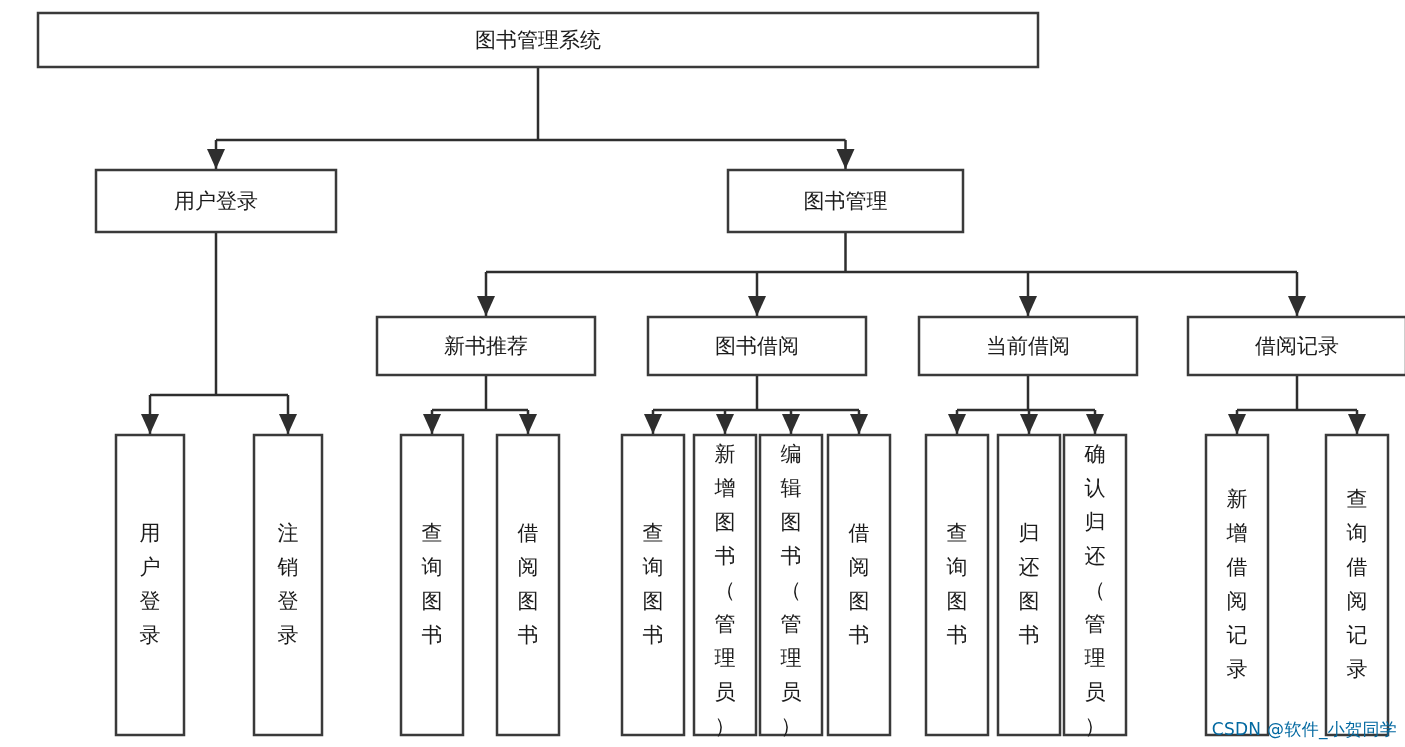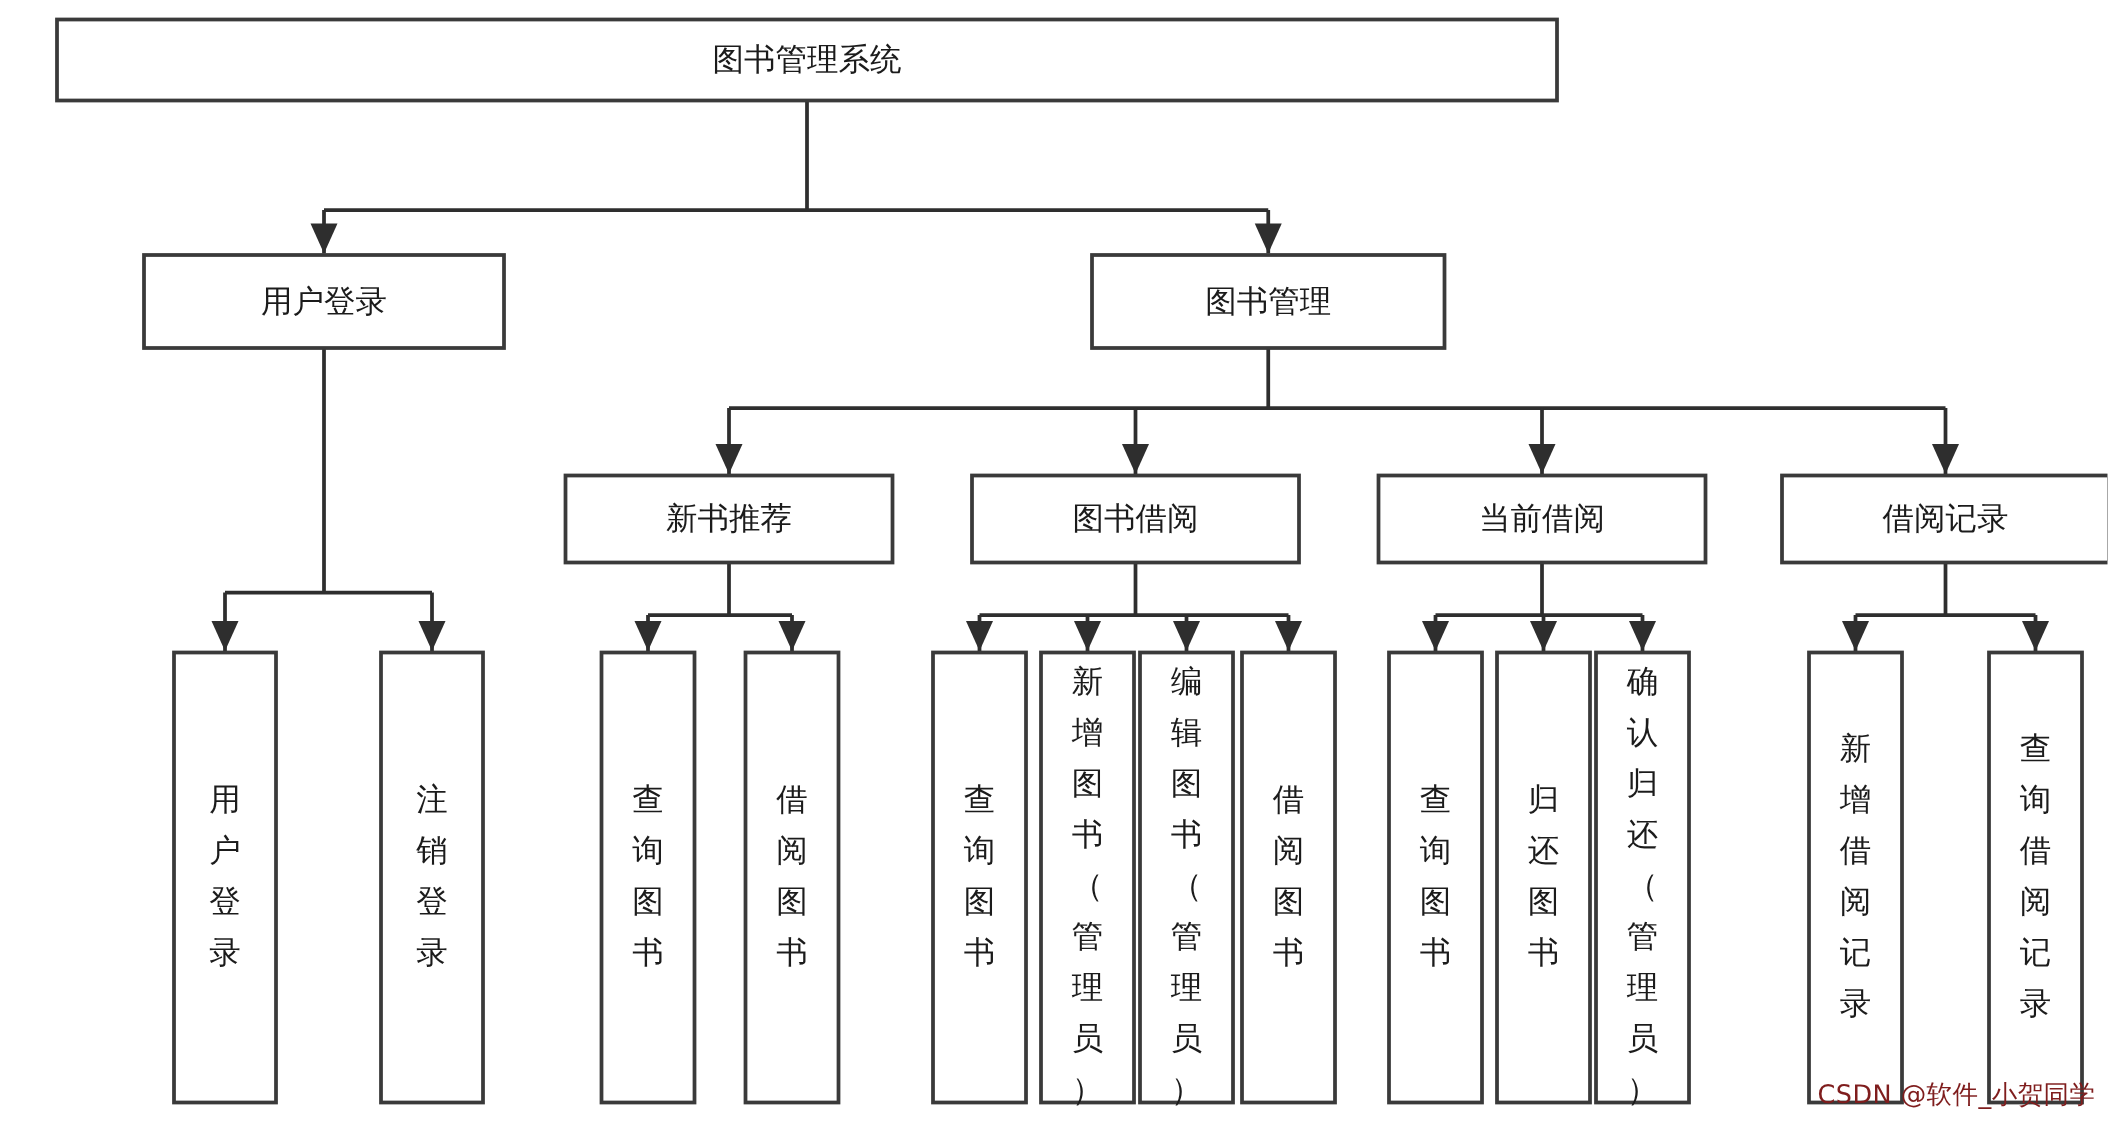--- a/index.html
+++ b/index.html
@@ -47,21 +47,21 @@
   .arrow-head {
     fill: #2e2e2e;
     stroke: none;
   }
   .watermark {
     position: absolute;
     right: 8px;
     bottom: 6px;
     font-family: "DejaVu Sans", "Liberation Sans", sans-serif;
     font-size: 17px;
-    color: #7f1d1d;
+    color: #0369a1;
     white-space: nowrap;
     letter-spacing: 0.3px;
   }
 </style>
 </head>
 <body>
 
 <div id="diagram-root">
   <svg id="diagram-svg" width="1405" height="747" viewBox="0 0 1405 747" xmlns="http://www.w3.org/2000/svg">
       <g>

